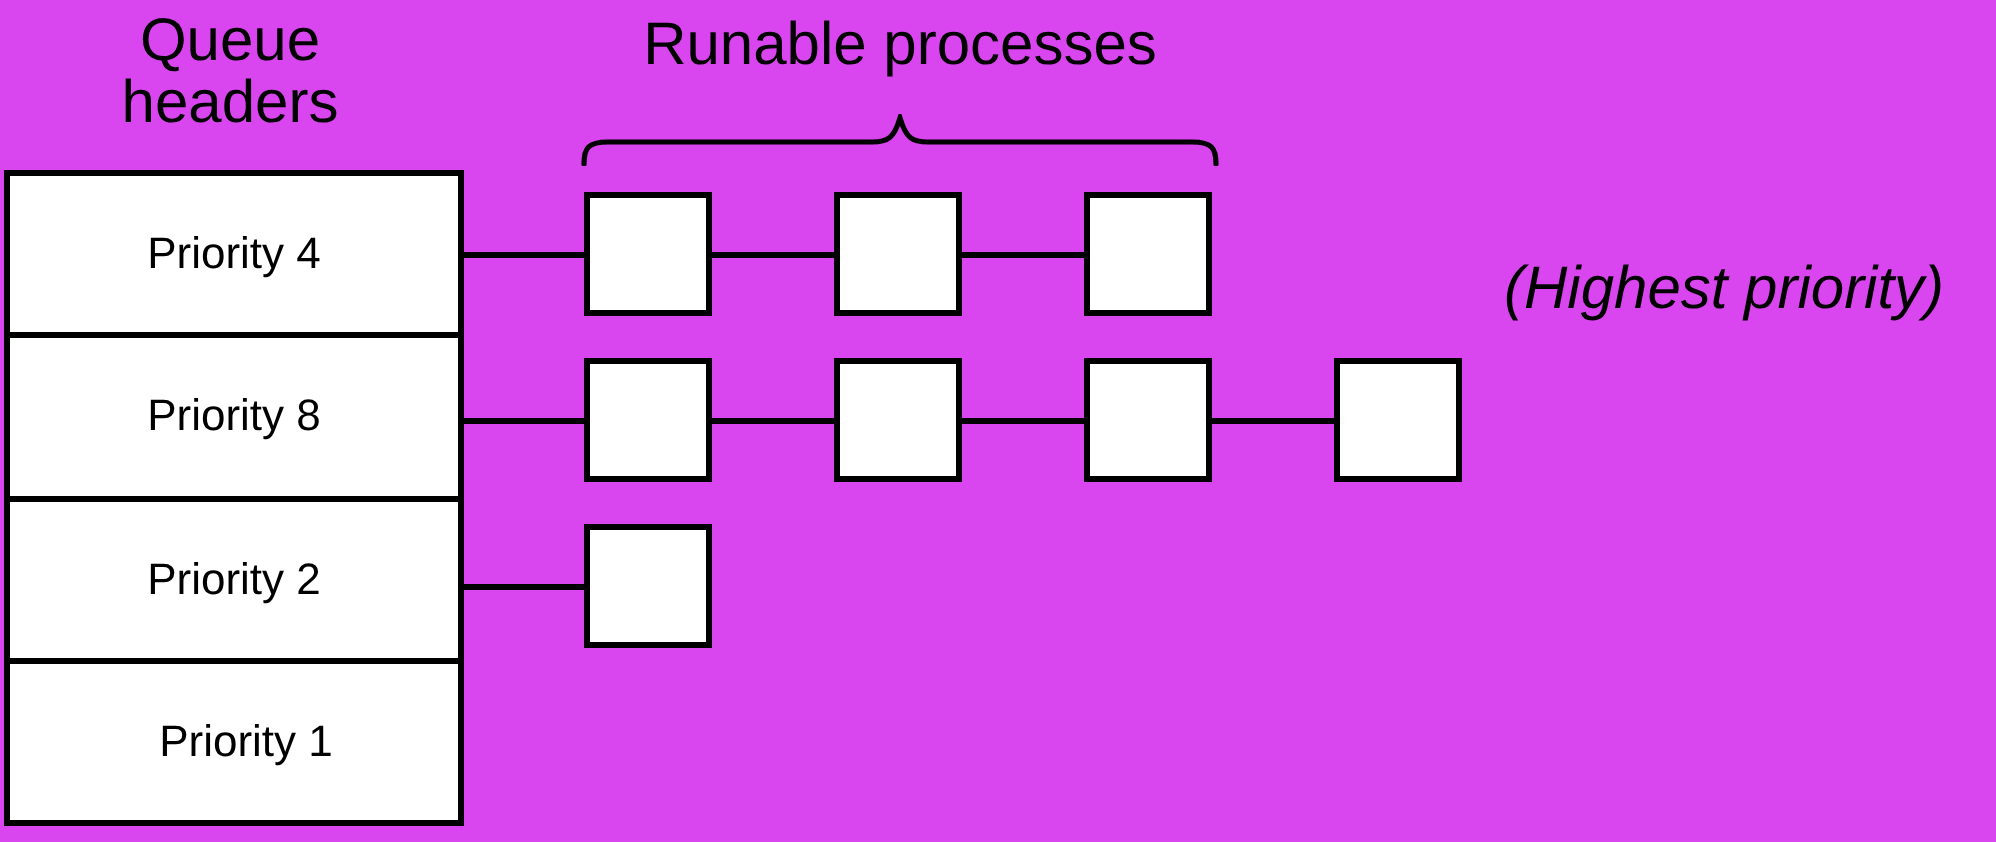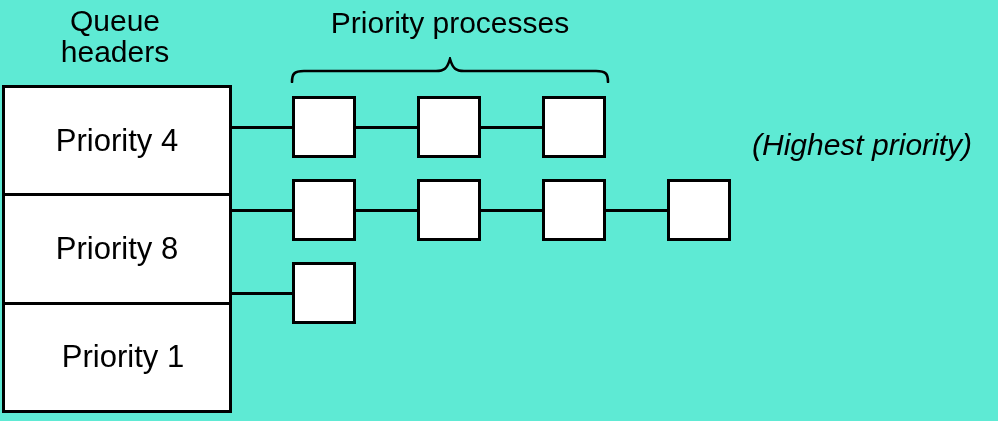--- a/index.html
+++ b/index.html
@@ -1,20 +1,20 @@
 <!DOCTYPE html>
 <html><head>
 <meta charset="utf-8">
 <style>
   html, body { margin: 0; padding: 0; background: #ffffff; }
   .canvas {
     position: relative;
     width: 998px;
     height: 421px;
-    background: #5eead4;
+    background: #d946ef;
     color: #000000;
     font-family: "Liberation Sans", sans-serif;
     overflow: hidden;
   }
   .label {
     position: absolute;
     font-size: 30px;
     line-height: 31px;
     color: #000000;
   }
@@ -52,21 +52,21 @@
   }
   .queue-row {
     flex: 1;
     display: flex;
     align-items: center;
     justify-content: center;
     border-bottom: 3px solid #000000;
   }
   .queue-row:last-child { border-bottom: none; padding-left: 12px; }
   .queue-row-label {
-    font-size: 31px;
+    font-size: 22px;
     white-space: nowrap;
   }
   .connector {
     position: absolute;
     height: 3px;
     background: #000000;
   }
   .process-box {
     position: absolute;
     width: 64px;
@@ -82,32 +82,35 @@
   }
 </style>
 </head>
 <body>
 
 <div class="canvas">
 
   <div class="label queue-headers-label">Queue
 headers</div>
 
-  <div class="label runable-label">Priority processes</div>
+  <div class="label runable-label">Runable processes</div>
 
   <svg class="brace" viewBox="0 0 320 26" aria-hidden="true">
     <path d="M 2 25 C 2 17, 4 14, 14 14 L 146 14 C 154 14, 157 12, 160 2 C 163 12, 166 14, 174 14 L 306 14 C 316 14, 318 17, 318 25" fill="none" stroke="#000000" stroke-width="2.6" stroke-linecap="round"></path>
   </svg>
 
   <div class="queue-box">
       <div class="queue-row">
         <span class="queue-row-label">Priority 4</span>
       </div>
       <div class="queue-row">
         <span class="queue-row-label">Priority 8</span>
+      </div>
+      <div class="queue-row">
+        <span class="queue-row-label">Priority 2</span>
       </div>
       <div class="queue-row">
         <span class="queue-row-label">Priority 1</span>
       </div>
     </div>
 
 <div class="connector" style="left: 232px; top: 126px; width: 316px;"></div>
     <div class="process-box" style="left: 292px; top: 96px;"></div>
     <div class="process-box" style="left: 417px; top: 96px;"></div>
     <div class="process-box" style="left: 542px; top: 96px;"></div>

